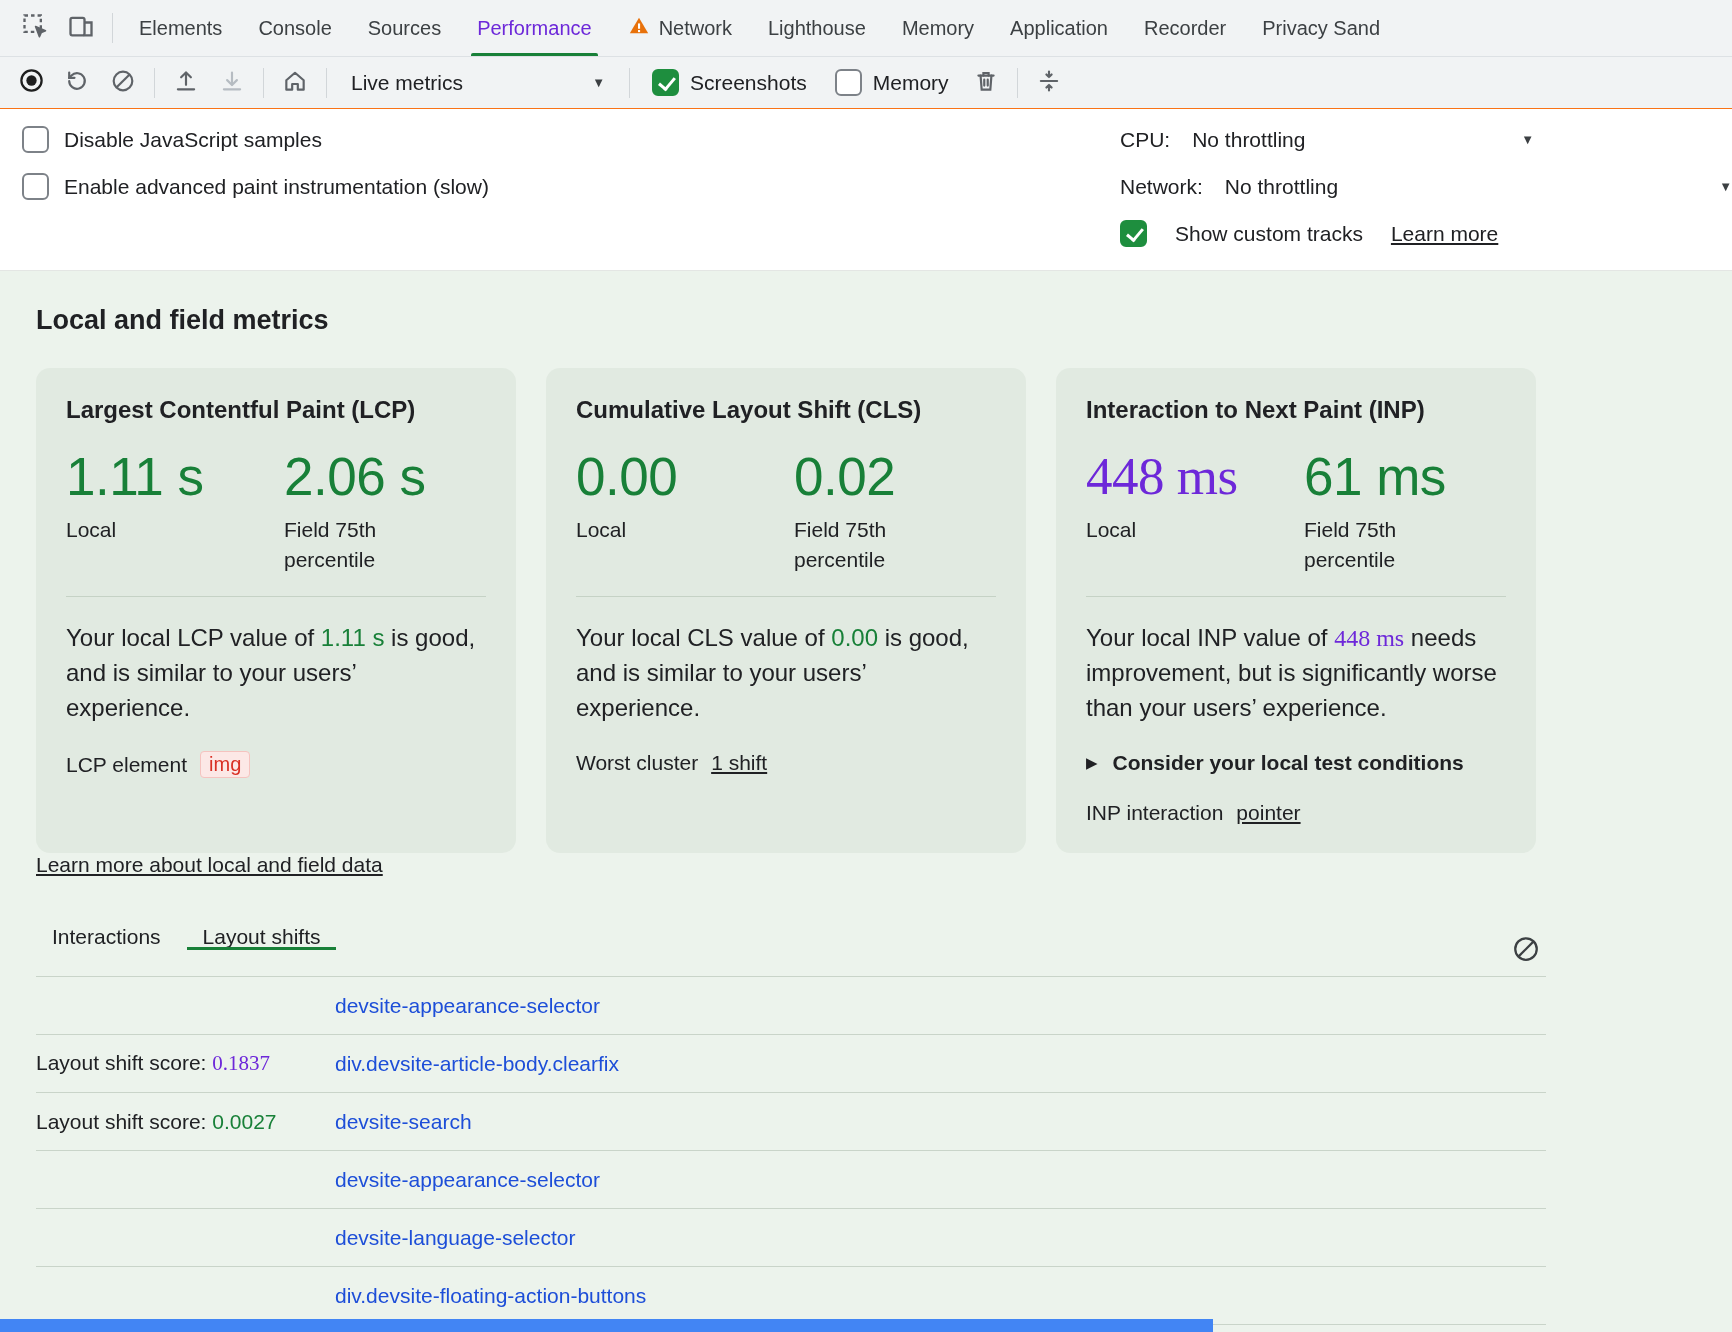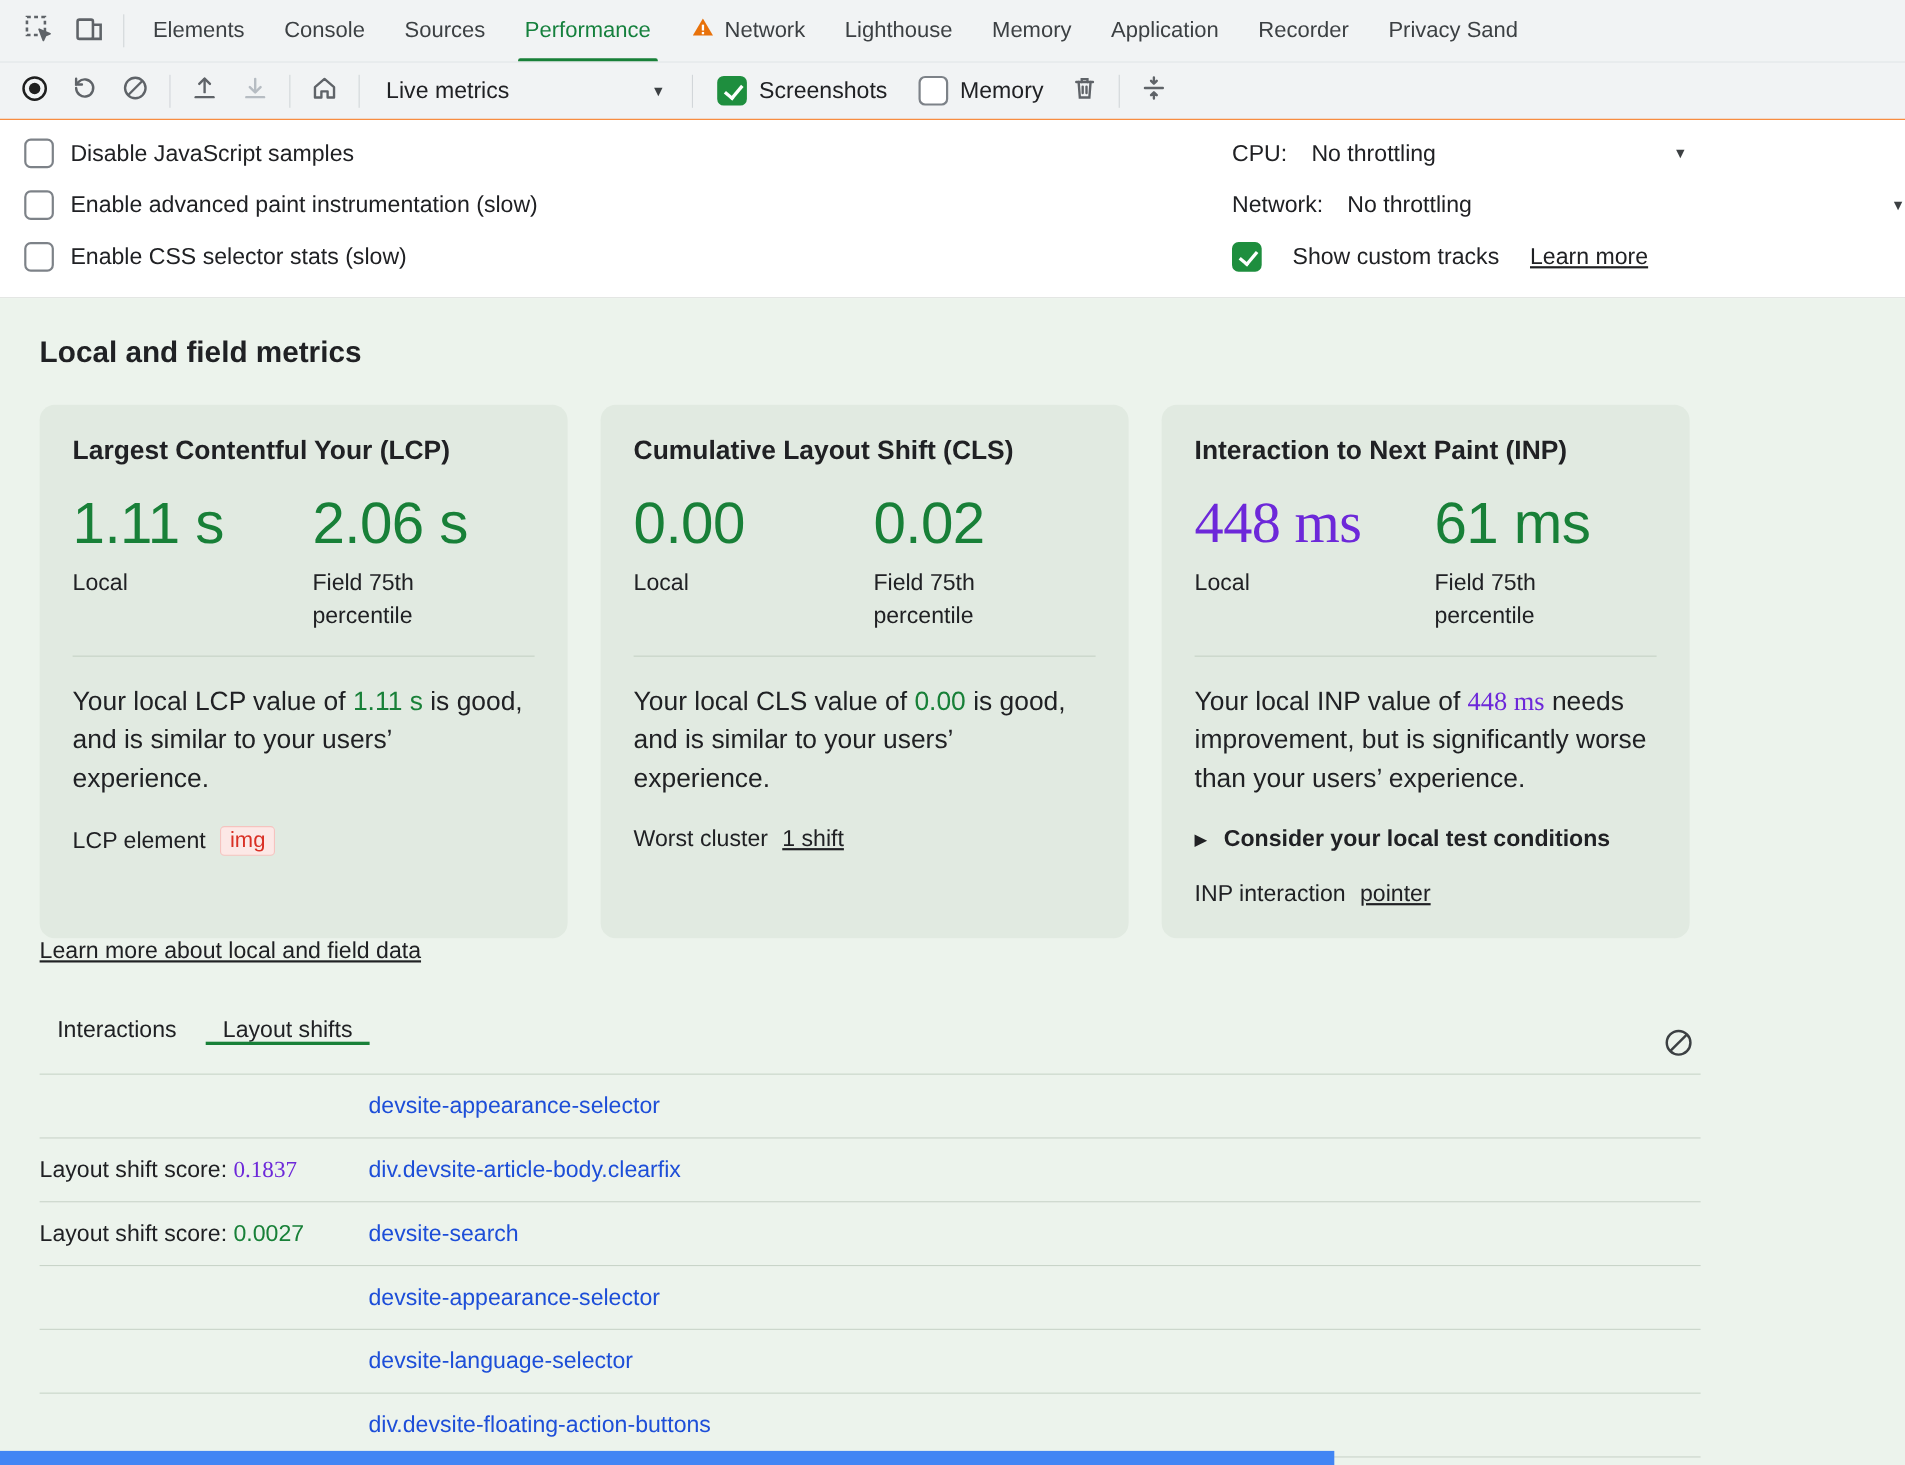--- a/index.html
+++ b/index.html
@@ -18,21 +18,21 @@
 
   
   .tabbar {
     flex: none; height: 57px; background: #f1f3f4; border-bottom: 1px solid #dde1e4;
     display: flex; align-items: stretch; padding-left: 12px; overflow: hidden; white-space: nowrap;
   }
   .tb-icon-btn { width: 46px; height: 42px; align-self: center; display: flex; align-items: center; justify-content: center; border-radius: 6px; flex: none; }
   .vsep { width: 1px; height: 30px; background: #d2d6d9; align-self: center; margin: 0 8px; flex: none; }
   .tabs { display: flex; align-items: stretch; }
   .tab { display: flex; align-items: center; gap: 9px; padding: 12px 18px; font-size: 20px; color: #3c4043; position: relative; cursor: pointer; flex: none; }
-  .tab.active { color: #15803d; }
+  .tab.active { color: #6d28d9; }
   .tab.active::after { content: ""; position: absolute; left: 12px; right: 12px; bottom: 0; height: 3px; background: #188038; border-radius: 2px 2px 0 0; }
 
   
   .toolbar {
     flex: none; height: 52px; background: #f1f3f4; border-bottom: 1px solid #f97316;
     display: flex; align-items: center; padding-left: 8px;
   }
   .icon-btn { width: 46px; height: 40px; display: flex; align-items: center; justify-content: center; border-radius: 6px; flex: none; }
   .select { display: flex; align-items: center; width: 286px; height: 40px; padding: 0 16px; font-size: 21px; cursor: pointer; flex: none; }
   .dd { font-size: 13px; color: #3c4043; margin-left: auto; }
@@ -240,24 +240,20 @@
 <div class="settings">
   <div class="settings-left">
     <label class="opt">
       <span class="cb"></span>
       <span>Disable JavaScript samples</span>
     </label>
     <label class="opt">
       <span class="cb"></span>
       <span>Enable advanced paint instrumentation (slow)</span>
     </label>
-    <label class="opt">
-      <span class="cb"></span>
-      <span>Enable CSS selector stats (slow)</span>
-    </label>
   </div>
   <div class="settings-right">
     <div class="select-row cpu">
       <span class="lbl">CPU:</span>
       <span>No throttling</span>
       <span class="dd">▼</span>
     </div>
     <div class="select-row">
       <span class="lbl">Network:</span>
       <span>No throttling</span>
@@ -270,21 +266,21 @@
     </div>
   </div>
 </div>
 
 <main class="panel">
   <h2 class="metrics-heading">Local and field metrics</h2>
 
   <div class="cards">
 
     <section class="card">
-      <h3>Largest Contentful Your (LCP)</h3>
+      <h3>Largest Contentful Paint (LCP)</h3>
       <div class="values">
         <div class="val-local">
           <div class="big good">1.11 s</div>
           <div class="val-label">Local</div>
         </div>
         <div class="val-field">
           <div class="big good">2.06 s</div>
           <div class="val-label">Field 75th percentile</div>
         </div>
       </div>

